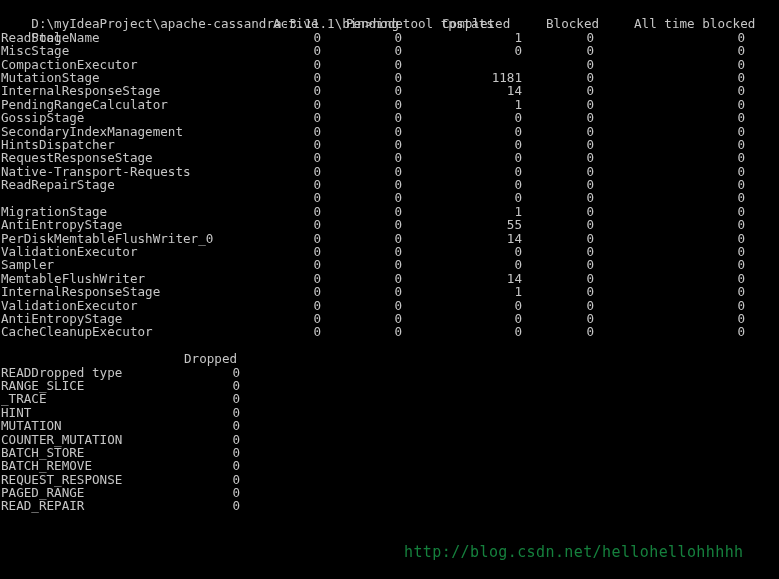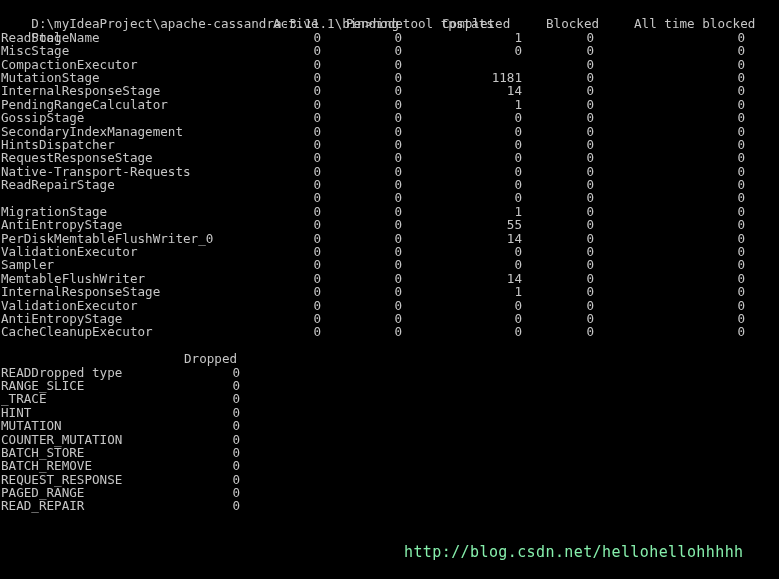--- a/index.html
+++ b/index.html
@@ -130,15 +130,15 @@
       <div class="line"><span class="c-name">HINT</span><span class="col c-drop">0</span></div>
       <div class="line"><span class="c-name">MUTATION</span><span class="col c-drop">0</span></div>
       <div class="line"><span class="c-name">COUNTER_MUTATION</span><span class="col c-drop">0</span></div>
       <div class="line"><span class="c-name">BATCH_STORE</span><span class="col c-drop">0</span></div>
       <div class="line"><span class="c-name">BATCH_REMOVE</span><span class="col c-drop">0</span></div>
       <div class="line"><span class="c-name">REQUEST_RESPONSE</span><span class="col c-drop">0</span></div>
       <div class="line"><span class="c-name">PAGED_RANGE</span><span class="col c-drop">0</span></div>
       <div class="line"><span class="c-name">READ_REPAIR</span><span class="col c-drop">0</span></div>
     </div>
 
-  <div id="watermark" style="color: #86efac;">http://blog.csdn.net/hellohellohhhhh</div>
+  <div id="watermark" style="color: #15803d;">http://blog.csdn.net/hellohellohhhhh</div>
 
 </div>
 
 </body></html>

